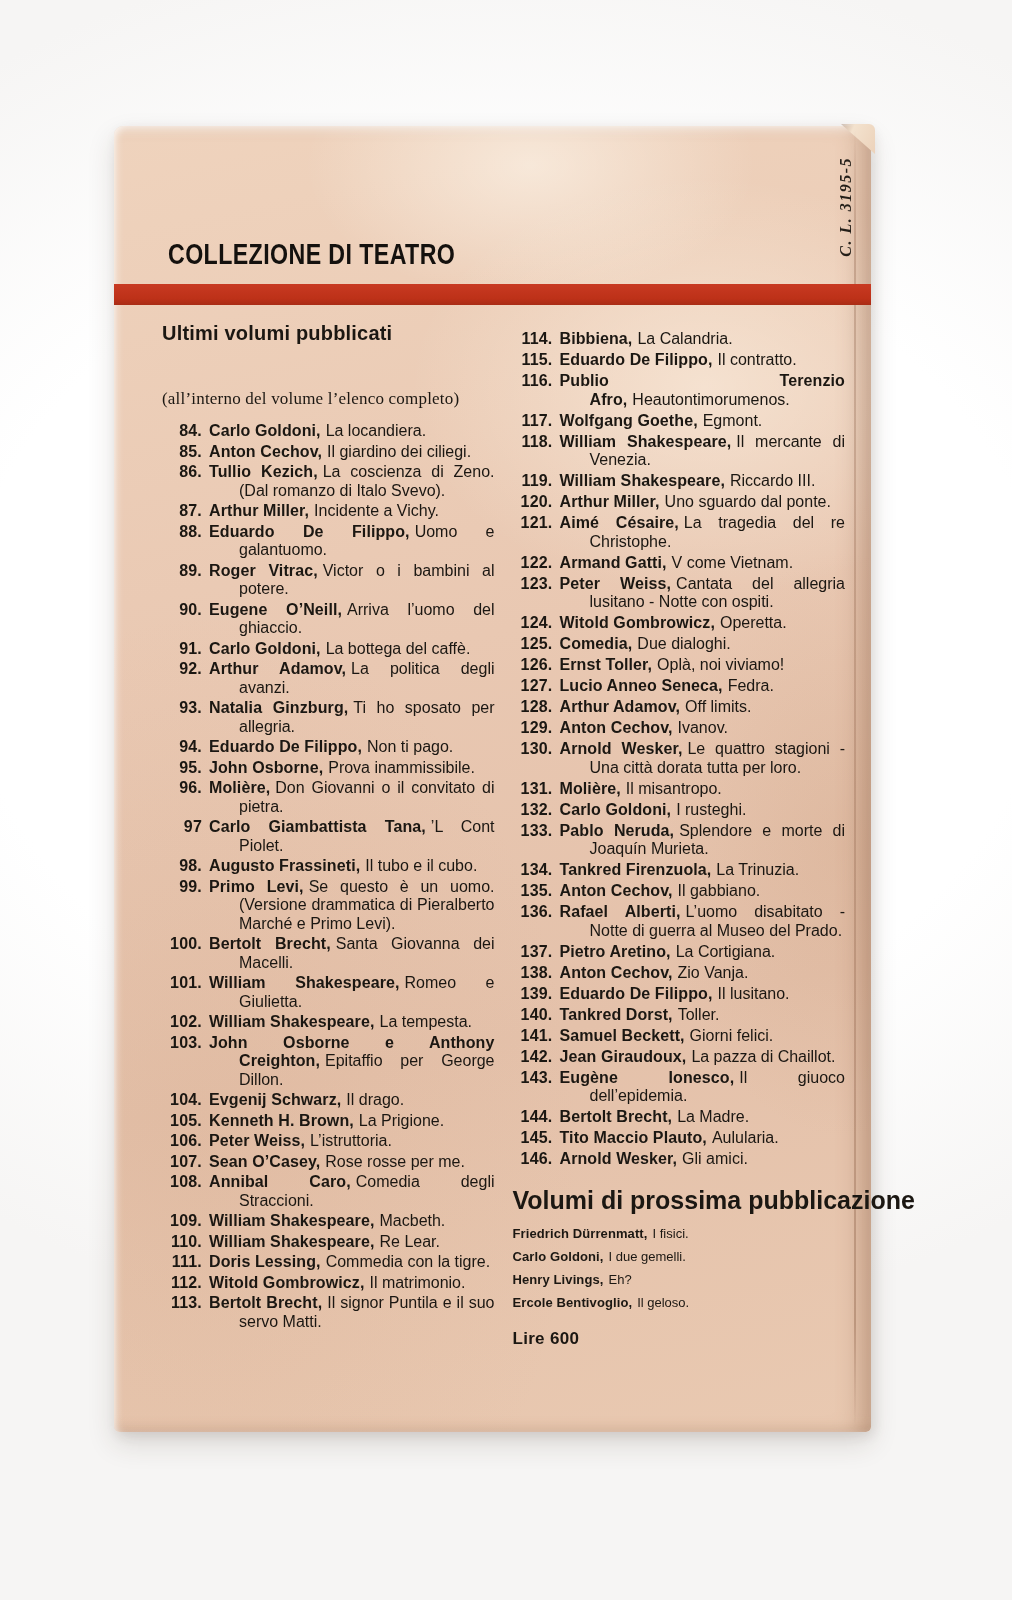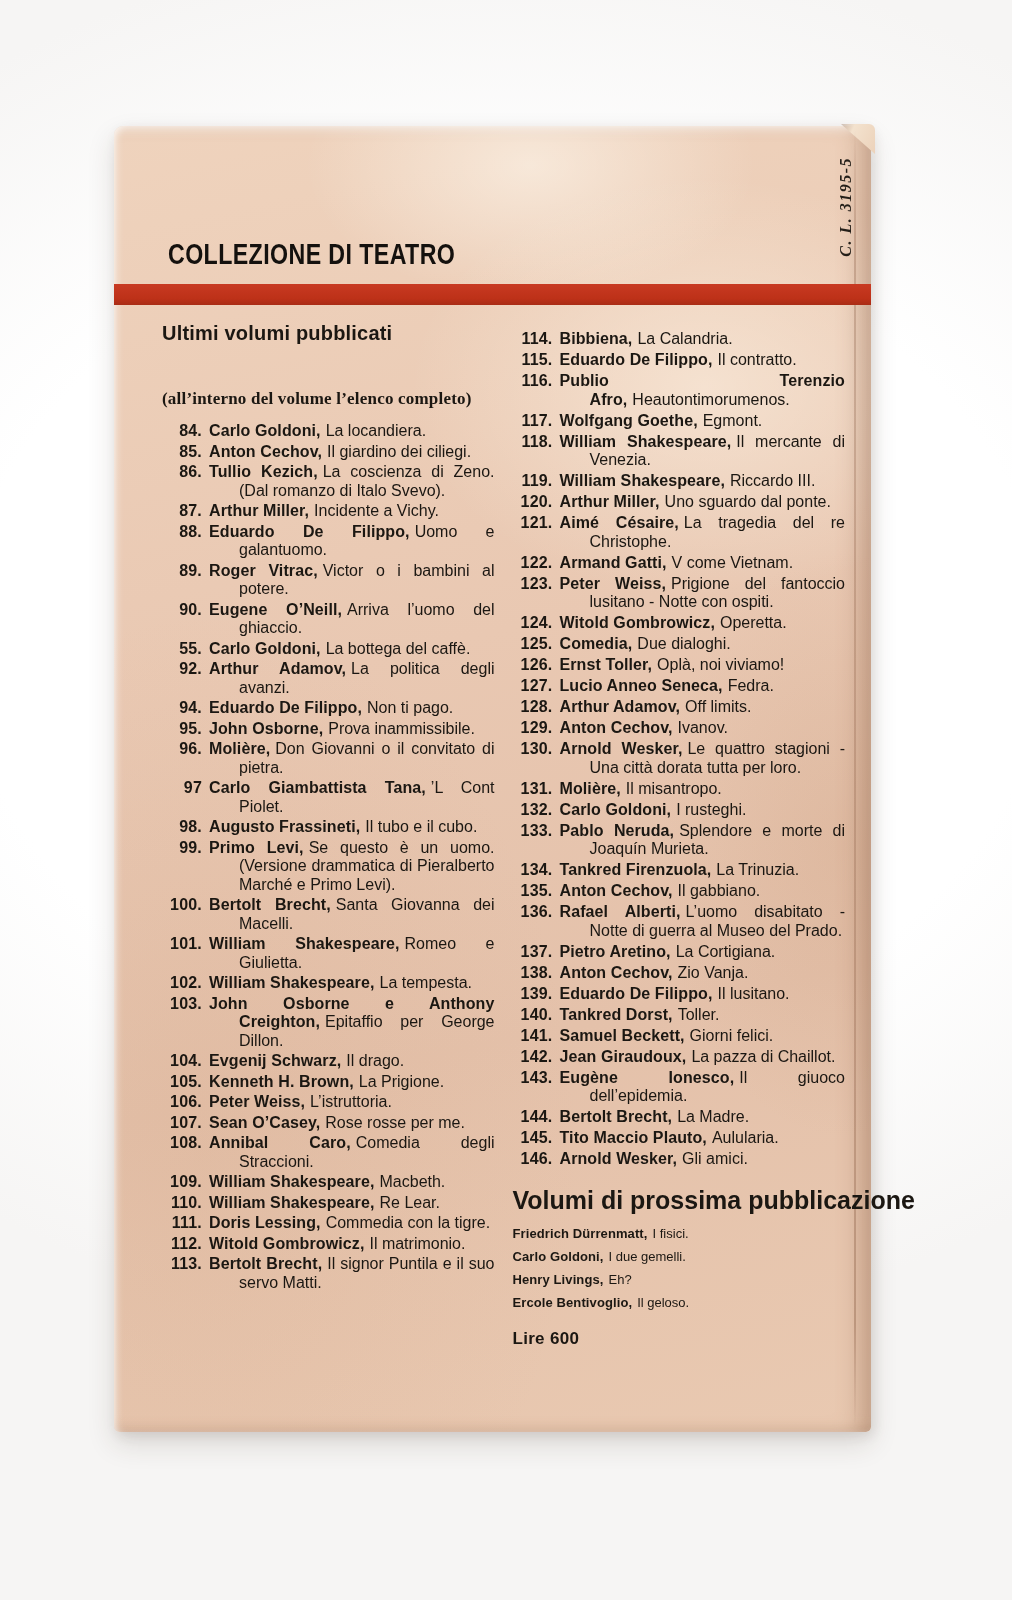--- a/index.html
+++ b/index.html
@@ -84,21 +84,21 @@
   }
   .col { flex: 1; min-width: 0; }
   .col-heading {
     font-weight: 700;
     font-size: 20px;
     letter-spacing: 0.2px;
     margin-bottom: 8px;
   }
   .col-subheading {
     font-family: "Liberation Serif", serif;
-    font-weight: 700;
+    font-weight: 400;
     font-size: 17px;
     letter-spacing: 0.2px;
     margin-bottom: 13px;
     white-space: nowrap;
     margin-top: 44px;
   }
   .book-list { width: 100%; }
   .book-item {
     display: flex;
     align-items: flex-start;
@@ -200,29 +200,33 @@
             <span class="item-num">89.</span>
             <span class="item-body"><span class="item-author">Roger Vitrac,</span><span class="item-title">Victor o i bambini al potere.</span></span>
           </div>
 
           <div class="book-item">
             <span class="item-num">90.</span>
             <span class="item-body"><span class="item-author">Eugene O’Neill,</span><span class="item-title">Arriva l’uomo del ghiaccio.</span></span>
           </div>
 
           <div class="book-item">
-            <span class="item-num">55.</span>
+            <span class="item-num">91.</span>
             <span class="item-body"><span class="item-author">Carlo Goldoni,</span><span class="item-title">La bottega del caffè.</span></span>
           </div>
 
           <div class="book-item">
             <span class="item-num">92.</span>
             <span class="item-body"><span class="item-author">Arthur Adamov,</span><span class="item-title">La politica degli avanzi.</span></span>
           </div>
 
+          <div class="book-item">
+            <span class="item-num">93.</span>
+            <span class="item-body"><span class="item-author">Natalia Ginzburg,</span><span class="item-title">Ti ho sposato per allegria.</span></span>
+          </div>
 
           <div class="book-item">
             <span class="item-num">94.</span>
             <span class="item-body"><span class="item-author">Eduardo De Filippo,</span><span class="item-title">Non ti pago.</span></span>
           </div>
 
           <div class="book-item">
             <span class="item-num">95.</span>
             <span class="item-body"><span class="item-author">John Osborne,</span><span class="item-title">Prova inammissibile.</span></span>
           </div>
@@ -363,21 +367,21 @@
             <span class="item-body"><span class="item-author">Aimé Césaire,</span><span class="item-title">La tragedia del re Christophe.</span></span>
           </div>
 
           <div class="book-item">
             <span class="item-num">122.</span>
             <span class="item-body"><span class="item-author">Armand Gatti,</span><span class="item-title">V come Vietnam.</span></span>
           </div>
 
           <div class="book-item">
             <span class="item-num">123.</span>
-            <span class="item-body"><span class="item-author">Peter Weiss,</span><span class="item-title">Prigione del fantoccio lusitano - Notte con ospiti.</span></span>
+            <span class="item-body"><span class="item-author">Peter Weiss,</span><span class="item-title">Cantata del allegria lusitano - Notte con ospiti.</span></span>
           </div>
 
           <div class="book-item">
             <span class="item-num">124.</span>
             <span class="item-body"><span class="item-author">Witold Gombrowicz,</span><span class="item-title">Operetta.</span></span>
           </div>
 
           <div class="book-item">
             <span class="item-num">125.</span>
             <span class="item-body"><span class="item-author">Comedia,</span><span class="item-title">Due dialoghi.</span></span>

